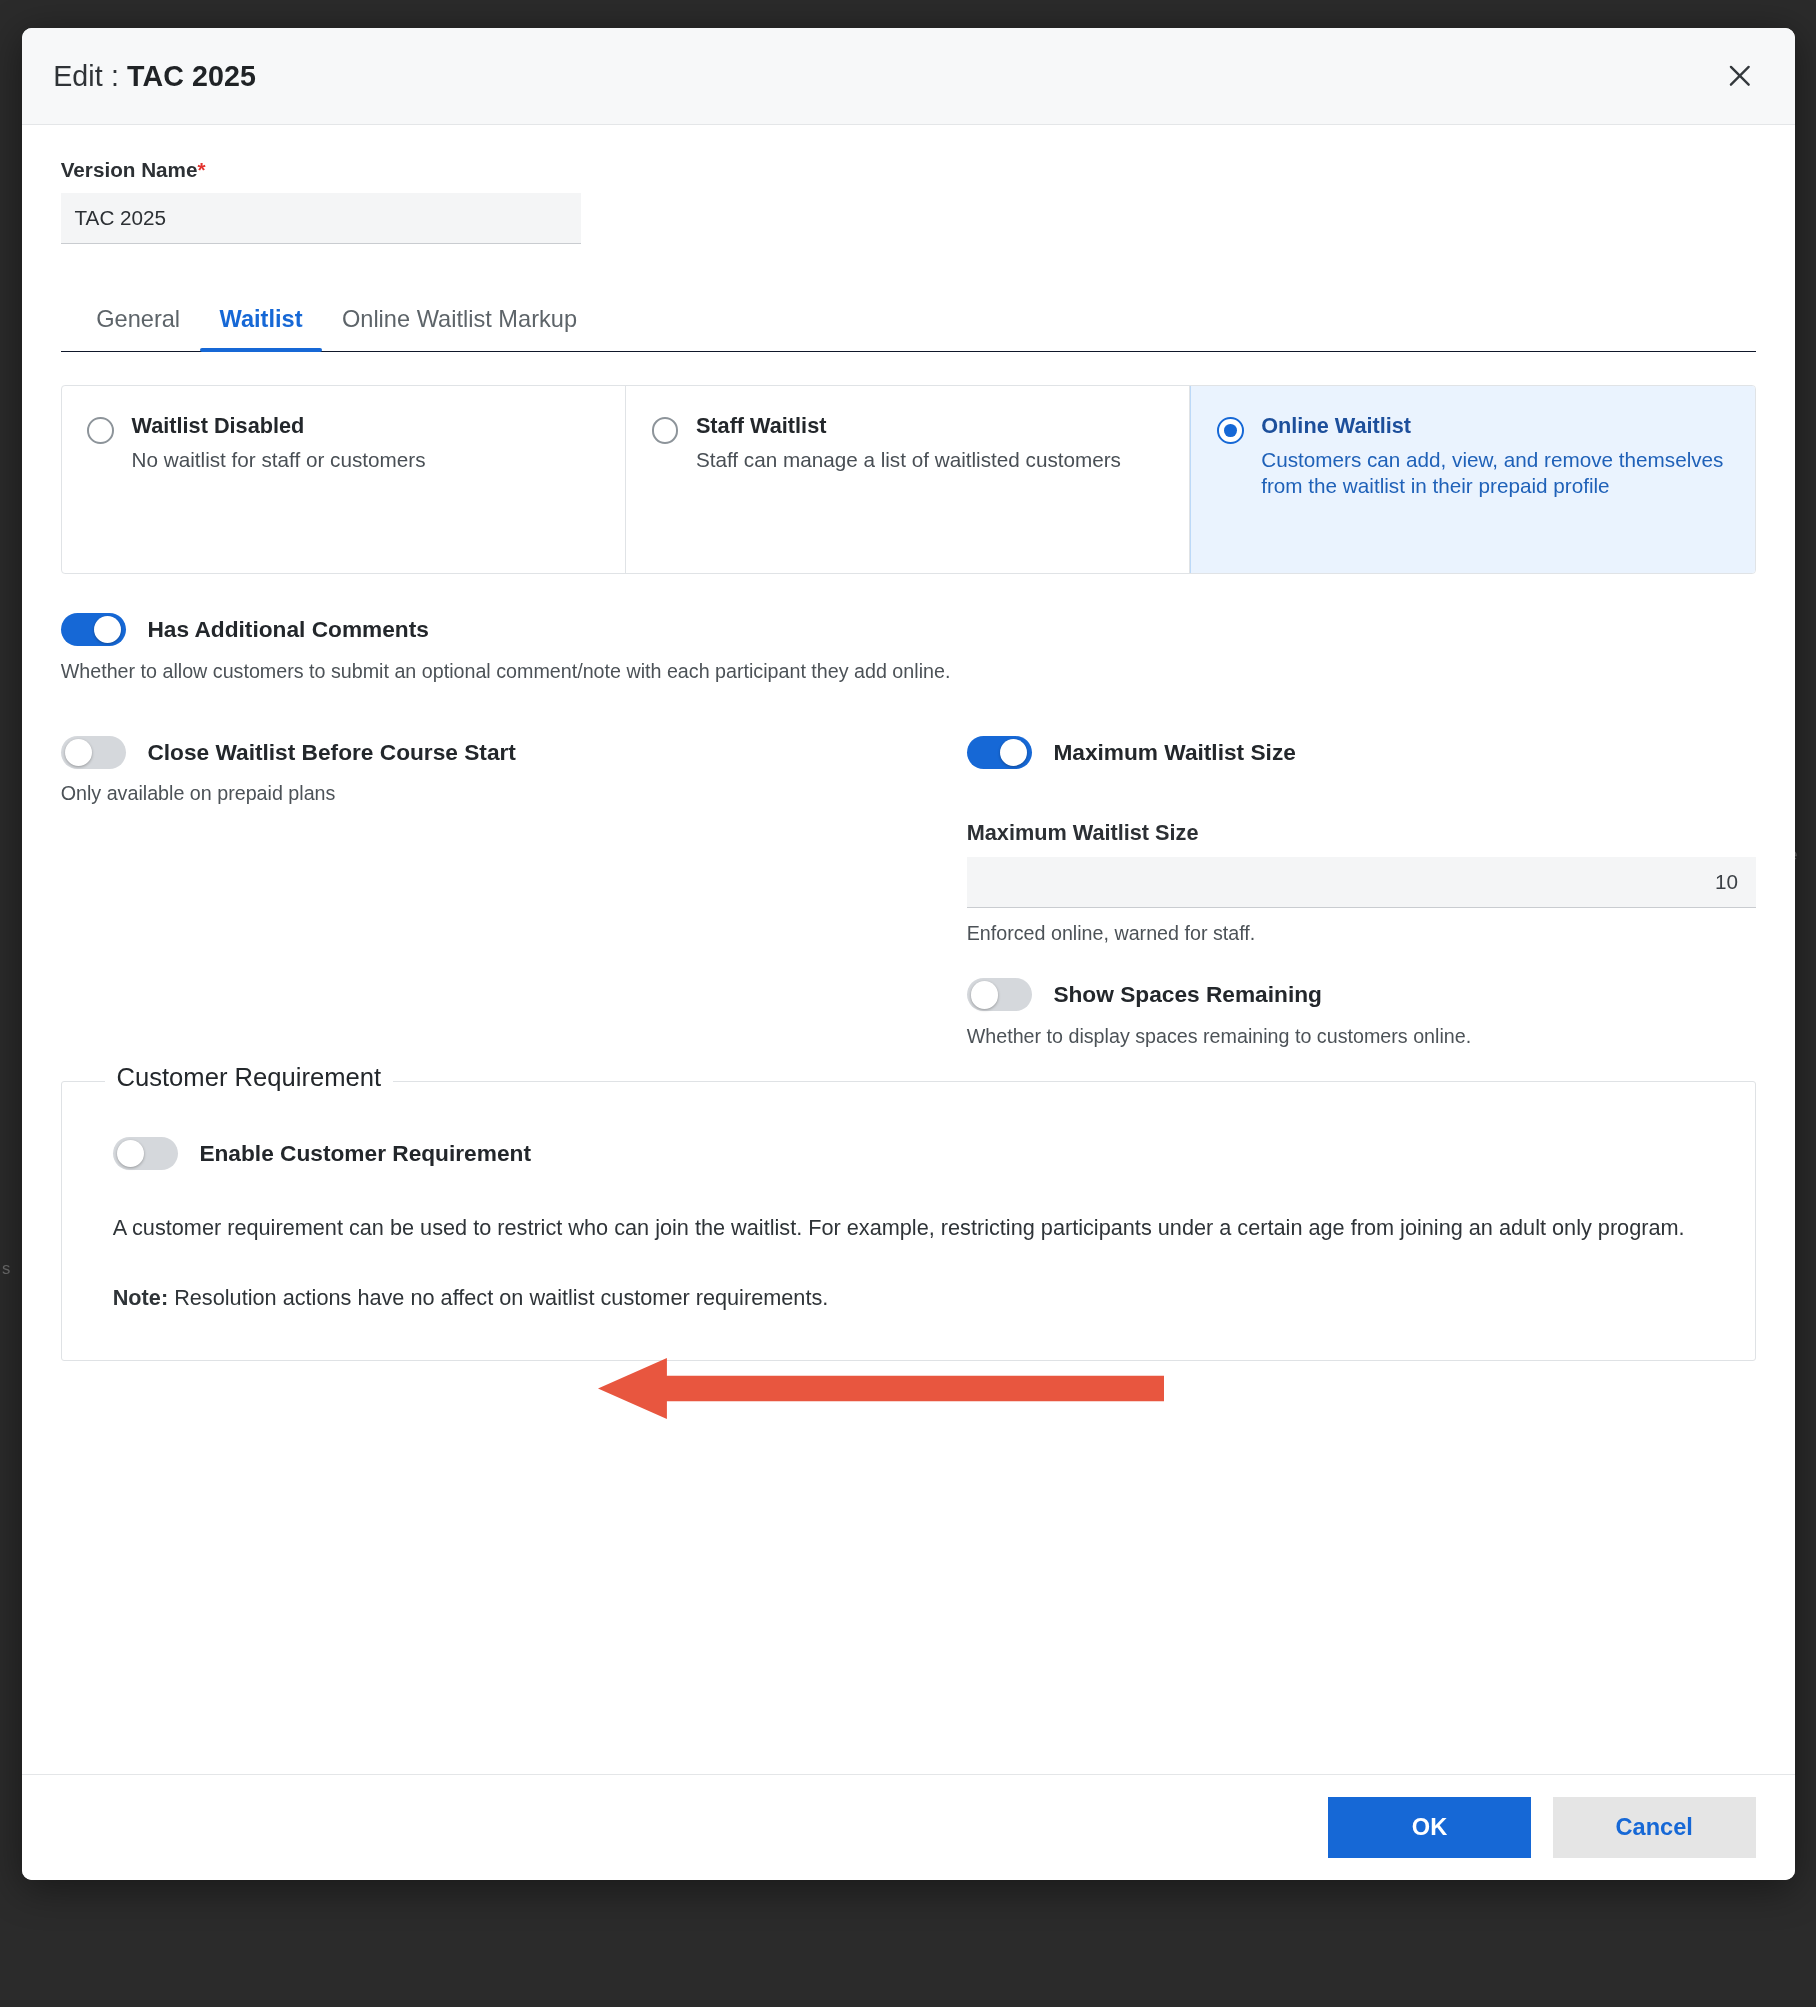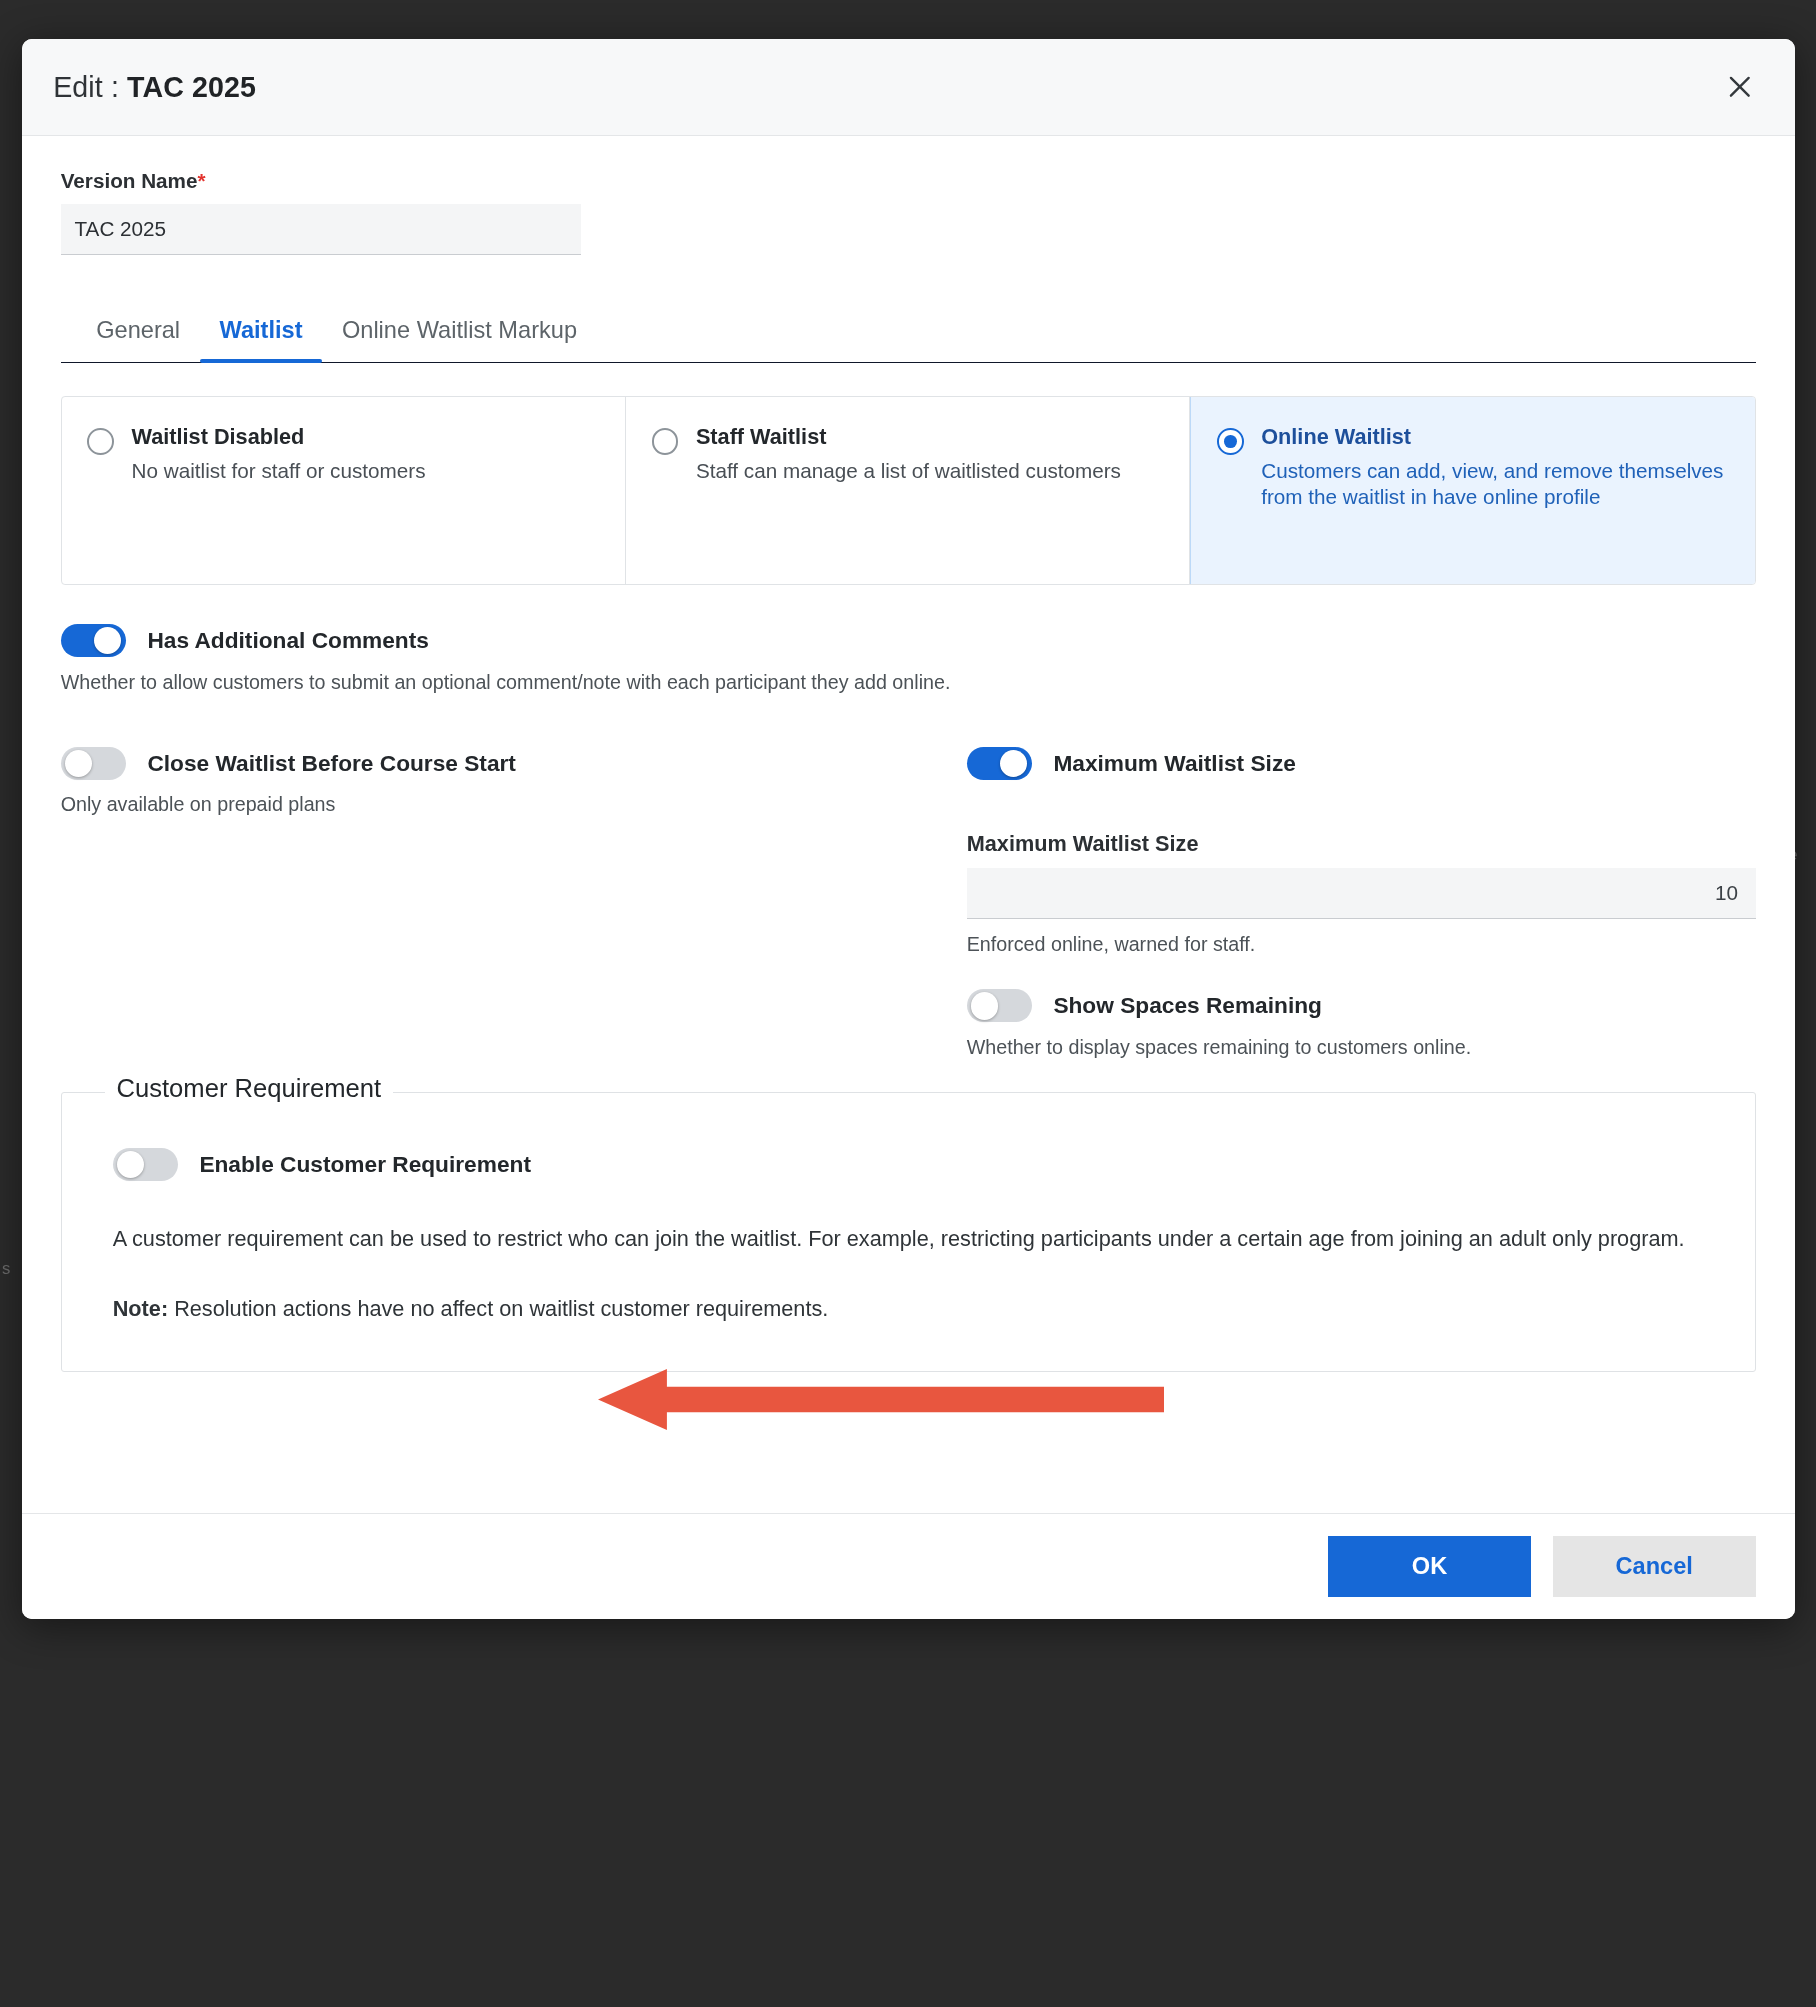--- a/index.html
+++ b/index.html
@@ -18,22 +18,22 @@
   
   .bg-hint {
     position: absolute;
     color: #6b6b6b;
     font-size: 16.7px;
     white-space: nowrap;
   }
 
   .modal {
     position: absolute;
-    left: 21.7px; top: 39px;
-    width: 1773px; height: 1580px;
+    left: 21.7px; top: 28px;
+    width: 1773px; height: 1852px;
     background: #ffffff;
     border-radius: 9.9px;
     box-shadow: 0 7.9px 39px rgba(0,0,0,.45);
     overflow: hidden;
     display: flex;
     flex-direction: column;
   }
 
   .modal-header {
     height: 97px;
@@ -344,21 +344,21 @@
           <div class="radio-text">
             <div class="radio-title">Staff Waitlist</div>
             <div class="radio-desc">Staff can manage a list of waitlisted customers</div>
           </div>
         </div>
 
         <div class="radio-card selected">
           <div class="radio-outer on"></div>
           <div class="radio-text">
             <div class="radio-title">Online Waitlist</div>
-            <div class="radio-desc">Customers can add, view, and remove themselves from the waitlist in have online profile</div>
+            <div class="radio-desc">Customers can add, view, and remove themselves from the waitlist in their prepaid profile</div>
           </div>
         </div>
 
       </div>
 
       
       <div style="margin-top:39px;">
         <div class="toggle-row">
           <div class="toggle on"></div>
           <div class="toggle-label">Has Additional Comments</div>

